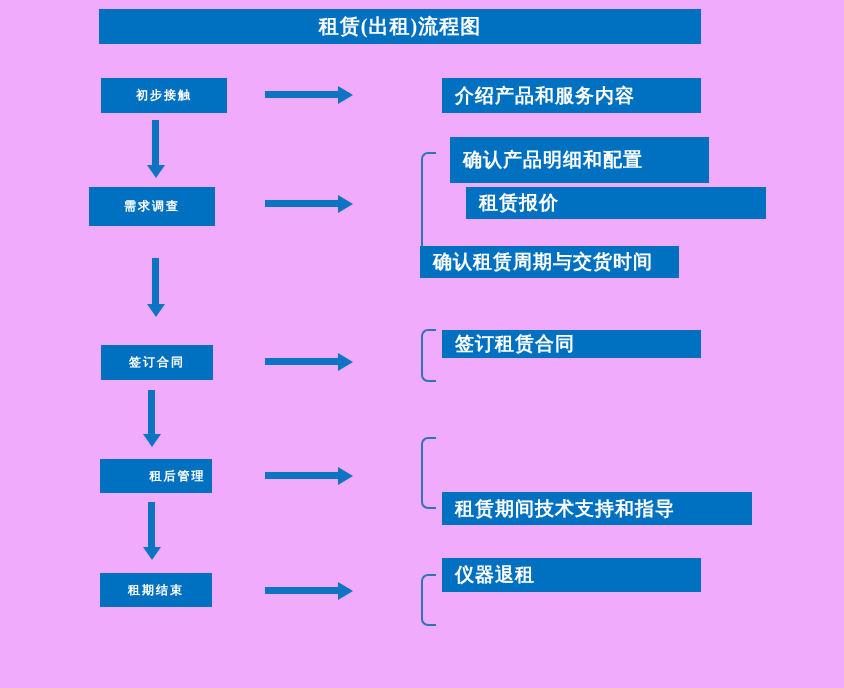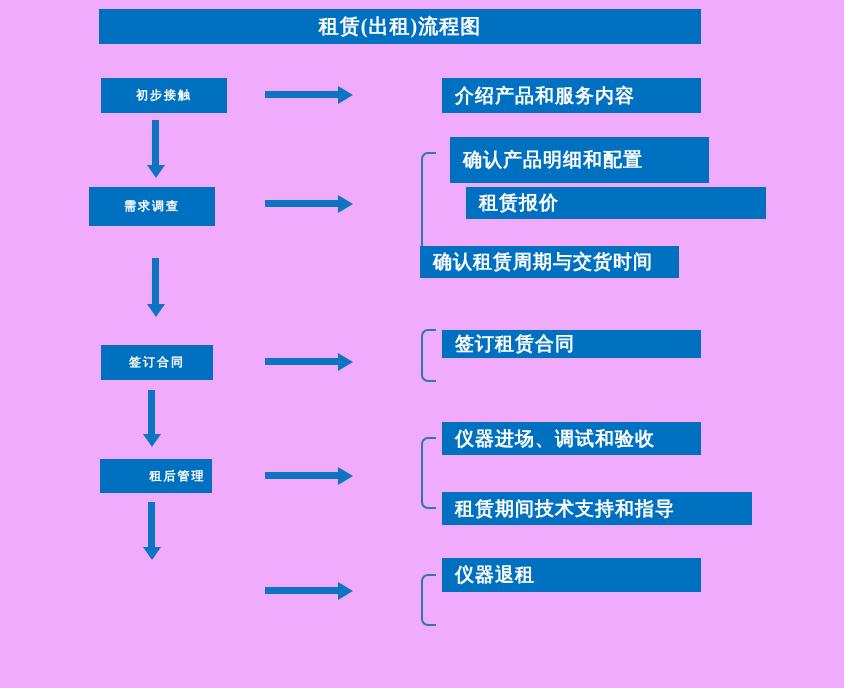--- a/index.html
+++ b/index.html
@@ -80,20 +80,21 @@
 <body>
 
 <div class="canvas">
 
   <div class="box title-bar">租赁(出租)流程图</div>
 
   <div class="box step s1">初步接触</div>
   <div class="box step s2">需求调查</div>
   <div class="box step s3">签订合同</div>
   <div class="box step s4">租后管理</div>
+  <div class="box step s5">租期结束</div>
 
   <div class="varrow v1"></div>
   <div class="varrow v2"></div>
   <div class="varrow v3"></div>
   <div class="varrow v4"></div>
 
   <div class="harrow h1"></div>
   <div class="harrow h2"></div>
   <div class="harrow h3"></div>
   <div class="harrow h4"></div>
@@ -102,17 +103,16 @@
   <div class="bracket b1"></div>
   <div class="bracket b2"></div>
   <div class="bracket b3"></div>
   <div class="bracket b4"></div>
 
   <div class="box detail d1">介绍产品和服务内容</div>
   <div class="box detail d2">确认产品明细和配置</div>
   <div class="box detail d3">租赁报价</div>
   <div class="box detail d4">确认租赁周期与交货时间</div>
   <div class="box detail d5">签订租赁合同</div>
-  <div class="box detail d7">仪器进场、调试和验收</div>
   <div class="box detail d8">租赁期间技术支持和指导</div>
   <div class="box detail d9">仪器退租</div>
 
 </div>
 
 </body></html>

